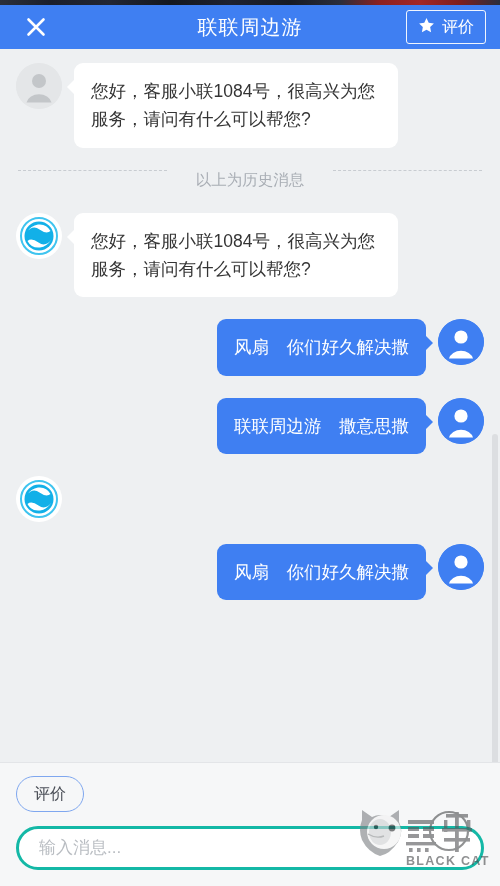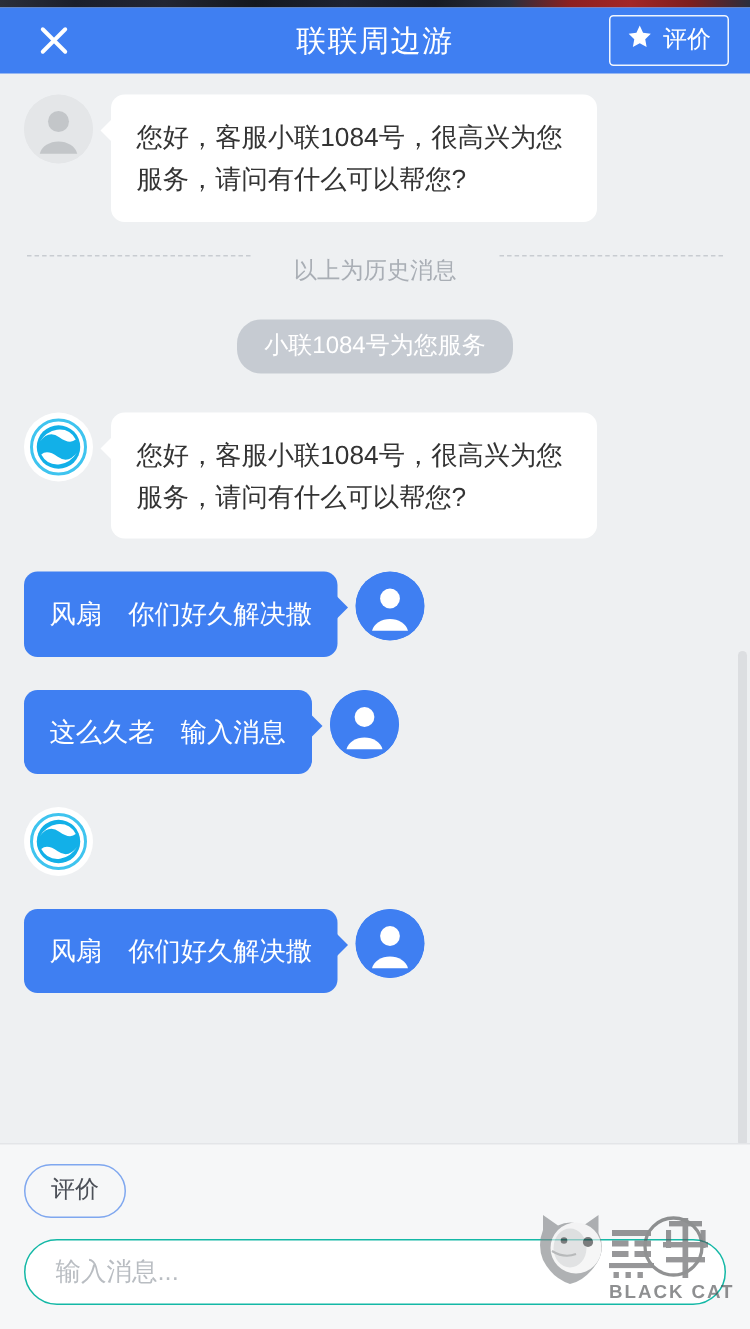--- a/index.html
+++ b/index.html
@@ -93,21 +93,21 @@
     padding: 14px 0 4px 0;
   }
 
   .msg-row {
     display: flex;
     align-items: flex-start;
     padding: 0 16px;
     margin-bottom: 22px;
   }
   .msg-row.agent { justify-content: flex-start; }
-  .msg-row.user  { }
+  .msg-row.user  { justify-content: flex-end; }
 
   .avatar {
     width: 46px;
     height: 46px;
     border-radius: 50%;
     flex: 0 0 auto;
     overflow: hidden;
     position: relative;
   }
   .avatar.placeholder { background: #e4e6e8; }
@@ -215,21 +215,21 @@
     border-radius: 18px;
     color: #4c5058;
     font-size: 16px;
     padding: 6px 17px;
     background: transparent;
     cursor: pointer;
     line-height: 1.4;
   }
   .input-wrap {
     background: #ffffff;
-    border: 1px solid #14b8a6;
+    border: 3px solid #14b8a6;
     border-radius: 22px;
     height: 44px;
     display: flex;
     align-items: center;
     padding: 0 20px;
   }
   .msg-input {
     border: 0;
     outline: 0;
     width: 100%;
@@ -293,23 +293,20 @@
       </div>
       <div class="bubble white">您好，客服小联1084号，很高兴为您服务，请问有什么可以帮您?</div>
     </div>
 
     <div class="history-divider">
       <span class="line"></span>
       <span class="text">以上为历史消息</span>
       <span class="line"></span>
     </div>
 
-    <div class="sys-pill-row">
-      <span class="sys-pill">小联1084号为您服务</span>
-    </div>
 
     <div class="msg-row agent">
       <div class="avatar logo">
         <svg width="46" height="46" viewBox="0 0 46 46" aria-hidden="true">
           <circle cx="23" cy="23" r="22" fill="#ffffff"></circle>
           <circle cx="23" cy="23" r="18" fill="none" stroke="#3fc4ef" stroke-width="2"></circle>
           <circle cx="23" cy="23" r="14.5" fill="#12b0e8"></circle>
           <path d="M10.5 19.5 q6-8 13-3 t11 1.5 q-4-7.5-12.5-6.5 -7 1-11.5 8z" fill="#ffffff"></path>
           <path d="M35.5 26.5 q-6 8 -13 3 t-11-1.5 q4 7.5 12.5 6.5 7-1 11.5-8z" fill="#ffffff"></path>
         </svg>
@@ -322,21 +319,21 @@
       <div class="avatar user-av">
         <svg width="46" height="46" viewBox="0 0 46 46" aria-hidden="true">
           <circle cx="23" cy="23" r="23" fill="#3f7ff2"></circle>
           <circle cx="23" cy="18" r="6.6" fill="#ffffff"></circle>
           <path d="M11 39.5 a12.3 10 0 0 1 24 0 Z" fill="#ffffff"></path>
         </svg>
       </div>
     </div>
 
     <div class="msg-row user">
-      <div class="bubble blue">这么久老　输入消息</div>
+      <div class="bubble blue">联联周边游　撒意思撒</div>
       <div class="avatar user-av">
         <svg width="46" height="46" viewBox="0 0 46 46" aria-hidden="true">
           <circle cx="23" cy="23" r="23" fill="#3f7ff2"></circle>
           <circle cx="23" cy="18" r="6.6" fill="#ffffff"></circle>
           <path d="M11 39.5 a12.3 10 0 0 1 24 0 Z" fill="#ffffff"></path>
         </svg>
       </div>
     </div>
 
     <div class="msg-row agent">

